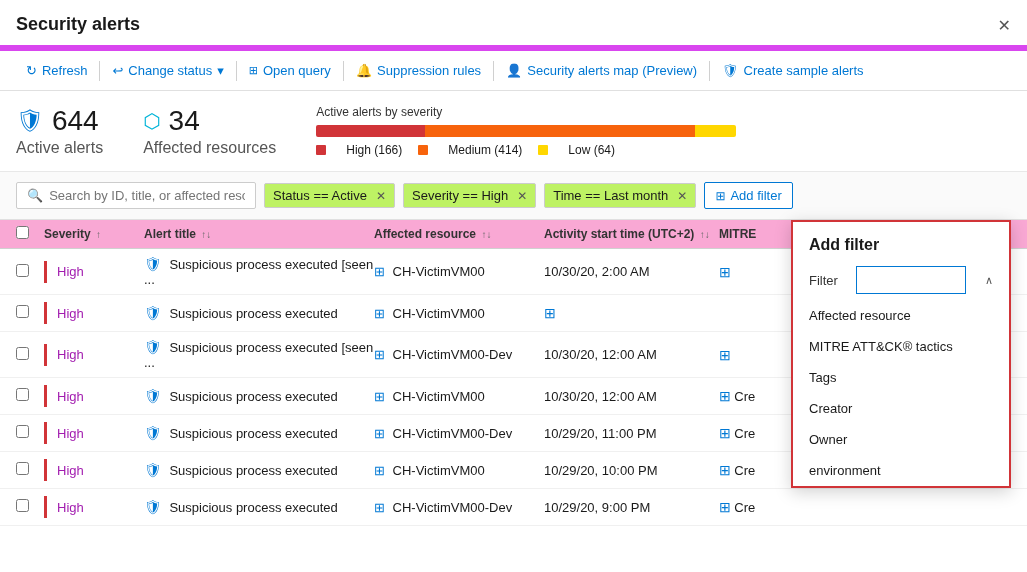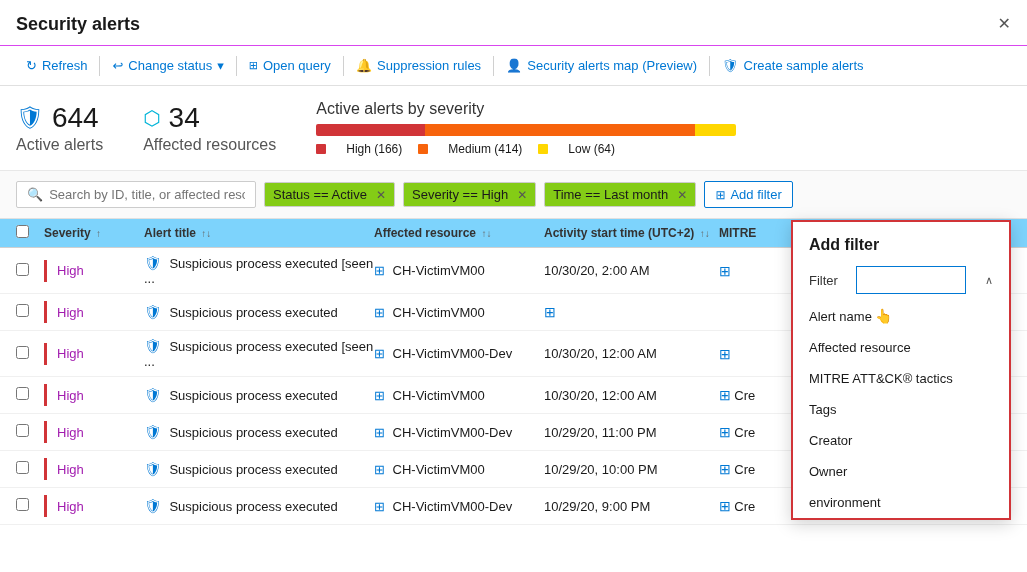--- a/index.html
+++ b/index.html
@@ -1,50 +1,50 @@
 <!DOCTYPE html>
 <html><head>
   <meta charset="utf-8">
   <style>
     * { box-sizing: border-box; margin: 0; padding: 0; }
     body { font-family: 'Segoe UI', Arial, sans-serif; font-size: 13px; color: #1a1a1a; background: #fff; width: 1027px; height: 572px; overflow: hidden; }
 
-    .top-bar { display: flex; align-items: flex-start; justify-content: space-between; padding: 14px 16px 10px; border-bottom: 1px solid #d946ef; }
+    .top-bar { display: flex; align-items: flex-end; justify-content: space-between; padding: 14px 16px 10px; border-bottom: 6px solid #d946ef; }
     .top-bar-title { font-size: 18px; font-weight: 600; }
     .close-btn { font-size: 16px; cursor: pointer; color: #555; background: none; border: none; }
 
     .toolbar { display: flex; align-items: center; gap: 0; padding: 8px 16px; border-bottom: 1px solid #e0e0e0; }
     .toolbar-btn { display: flex; align-items: center; gap: 5px; color: #0078d4; font-size: 13px; cursor: pointer; padding: 4px 10px; border: none; background: none; white-space: nowrap; }
     .toolbar-separator { width: 1px; height: 20px; background: #d0d0d0; margin: 0 2px; }
 
     .stats-bar { display: flex; align-items: center; padding: 14px 16px; gap: 40px; border-bottom: 1px solid #e8e8e8; }
     .stat-block { display: flex; flex-direction: column; }
     .stat-number { font-size: 28px; font-weight: 300; display: flex; align-items: center; gap: 8px; }
     .stat-label { font-size: 16px; color: #555; margin-top: 2px; }
     .stat-icon-shield { color: #0078d4; font-size: 22px; }
     .stat-icon-box { color: #00b4d8; font-size: 20px; }
 
     .severity-chart { flex: 1; }
-    .severity-chart-title { font-size: 16px; color: #333; margin-bottom: 6px; }
+    .severity-chart-title { font-size: 12px; color: #333; margin-bottom: 6px; }
     .severity-bar { display: flex; height: 12px; border-radius: 2px; overflow: hidden; width: 420px; }
     .severity-bar-high { background: #d13438; flex: 166; }
     .severity-bar-medium { background: #f7630c; flex: 414; }
     .severity-bar-low { background: #ffd700; flex: 64; }
     .severity-legend { display: flex; gap: 16px; margin-top: 6px; font-size: 12px; }
     .legend-item { display: flex; align-items: center; gap: 20px; }
     .legend-dot { width: 10px; height: 10px; border-radius: 1px; }
 
     .filter-bar { display: flex; align-items: center; gap: 8px; padding: 10px 16px; border-bottom: 1px solid #e0e0e0; background: #fafafa; }
     .search-box { display: flex; align-items: center; gap: 6px; border: 1px solid #ccc; border-radius: 2px; padding: 5px 10px; width: 240px; background: #fff; }
     .search-box input { border: none; outline: none; font-size: 13px; width: 100%; color: #555; }
-    .filter-tag { display: flex; align-items: center; gap: 5px; border: 1px solid #ccc; border-radius: 2px; padding: 4px 8px; background: #84cc16; font-size: 13px; white-space: nowrap; }
+    .filter-tag { display: flex; align-items: center; gap: 5px; border: 1px solid #ccc; border-radius: 2px; padding: 4px 8px; background: #bef264; font-size: 13px; white-space: nowrap; }
     .filter-tag-x { cursor: pointer; color: #555; margin-left: 4px; font-size: 12px; }
     .add-filter-btn { display: flex; align-items: center; gap: 5px; color: #0078d4; font-size: 13px; cursor: pointer; padding: 5px 10px; border: 1px solid #0078d4; border-radius: 2px; background: #fff; white-space: nowrap; position: relative; }
 
-    .table-header { display: flex; align-items: center; padding: 6px 16px; border-bottom: 1px solid #d0d0d0; background: #7dd3fc; font-size: 12px; font-weight: 600; color: #333; }
+    .table-header { display: flex; align-items: center; padding: 6px 16px; border-bottom: 1px solid #d0d0d0; background: #f9a8d4; font-size: 12px; font-weight: 600; color: #333; }
     .col-check { width: 28px; }
     .col-severity { width: 100px; }
     .col-alert { width: 230px; }
     .col-resource { width: 170px; }
     .col-time { width: 175px; }
     .col-mitre { width: 80px; }
     .sort-icon { font-size: 10px; color: #666; margin-left: 2px; }
 
     .table-body { overflow-y: auto; height: 280px; }
     .table-row { display: flex; align-items: center; padding: 7px 16px; border-bottom: 1px solid #f0f0f0; font-size: 13px; }
@@ -335,23 +335,20 @@
 
 <div class="dropdown-overlay" style="position:absolute; top:220px; right:16px;">
   <div class="dropdown-header">Add filter</div>
   <div class="dropdown-filter-label">
     <span>Filter</span>
     <input class="dropdown-filter-input" type="text" style="">
     <span style="font-size:11px; color:#555;">∧</span>
   </div>
   <div id="dropdown-items">
       <div class="dropdown-item">
-        <span>Alert name <span class="cursor-hand">👆</span></span>
-      </div>
-      <div class="dropdown-item">
         <span>Affected resource</span>
       </div>
       <div class="dropdown-item">
         <span>MITRE ATT&amp;CK® tactics</span>
       </div>
       <div class="dropdown-item">
         <span>Tags</span>
       </div>
       <div class="dropdown-item">
         <span>Creator</span>

